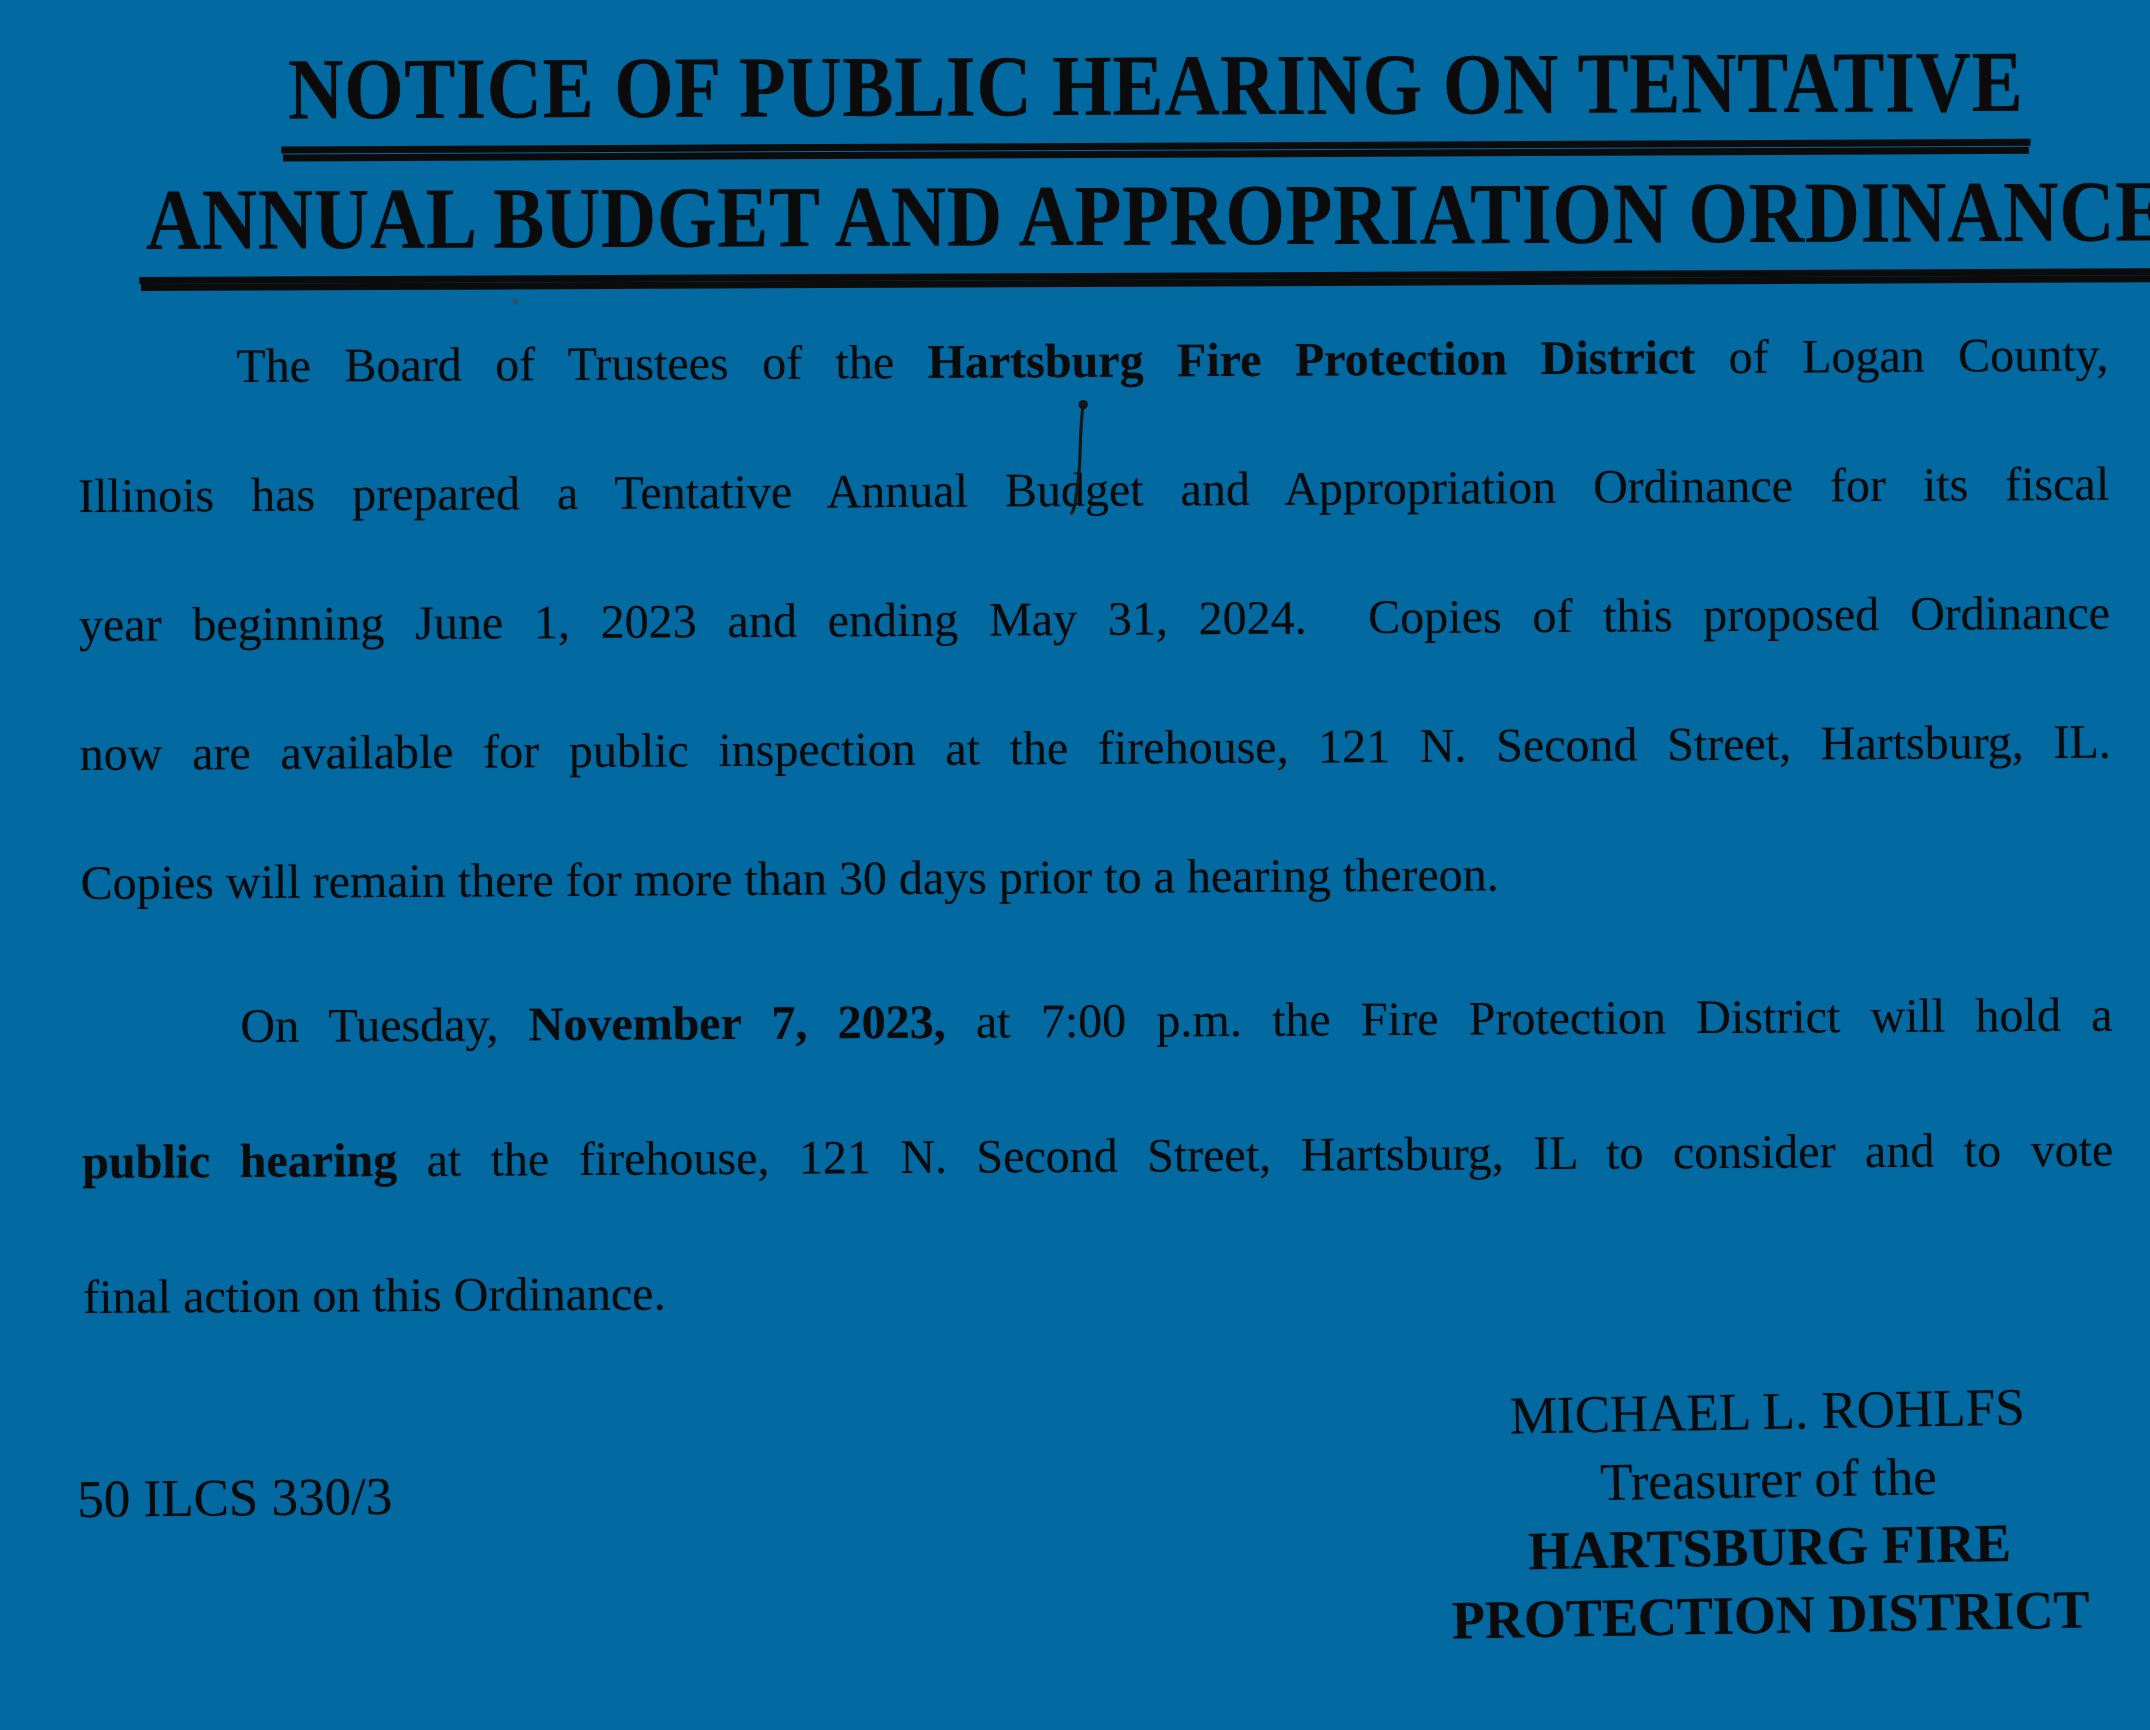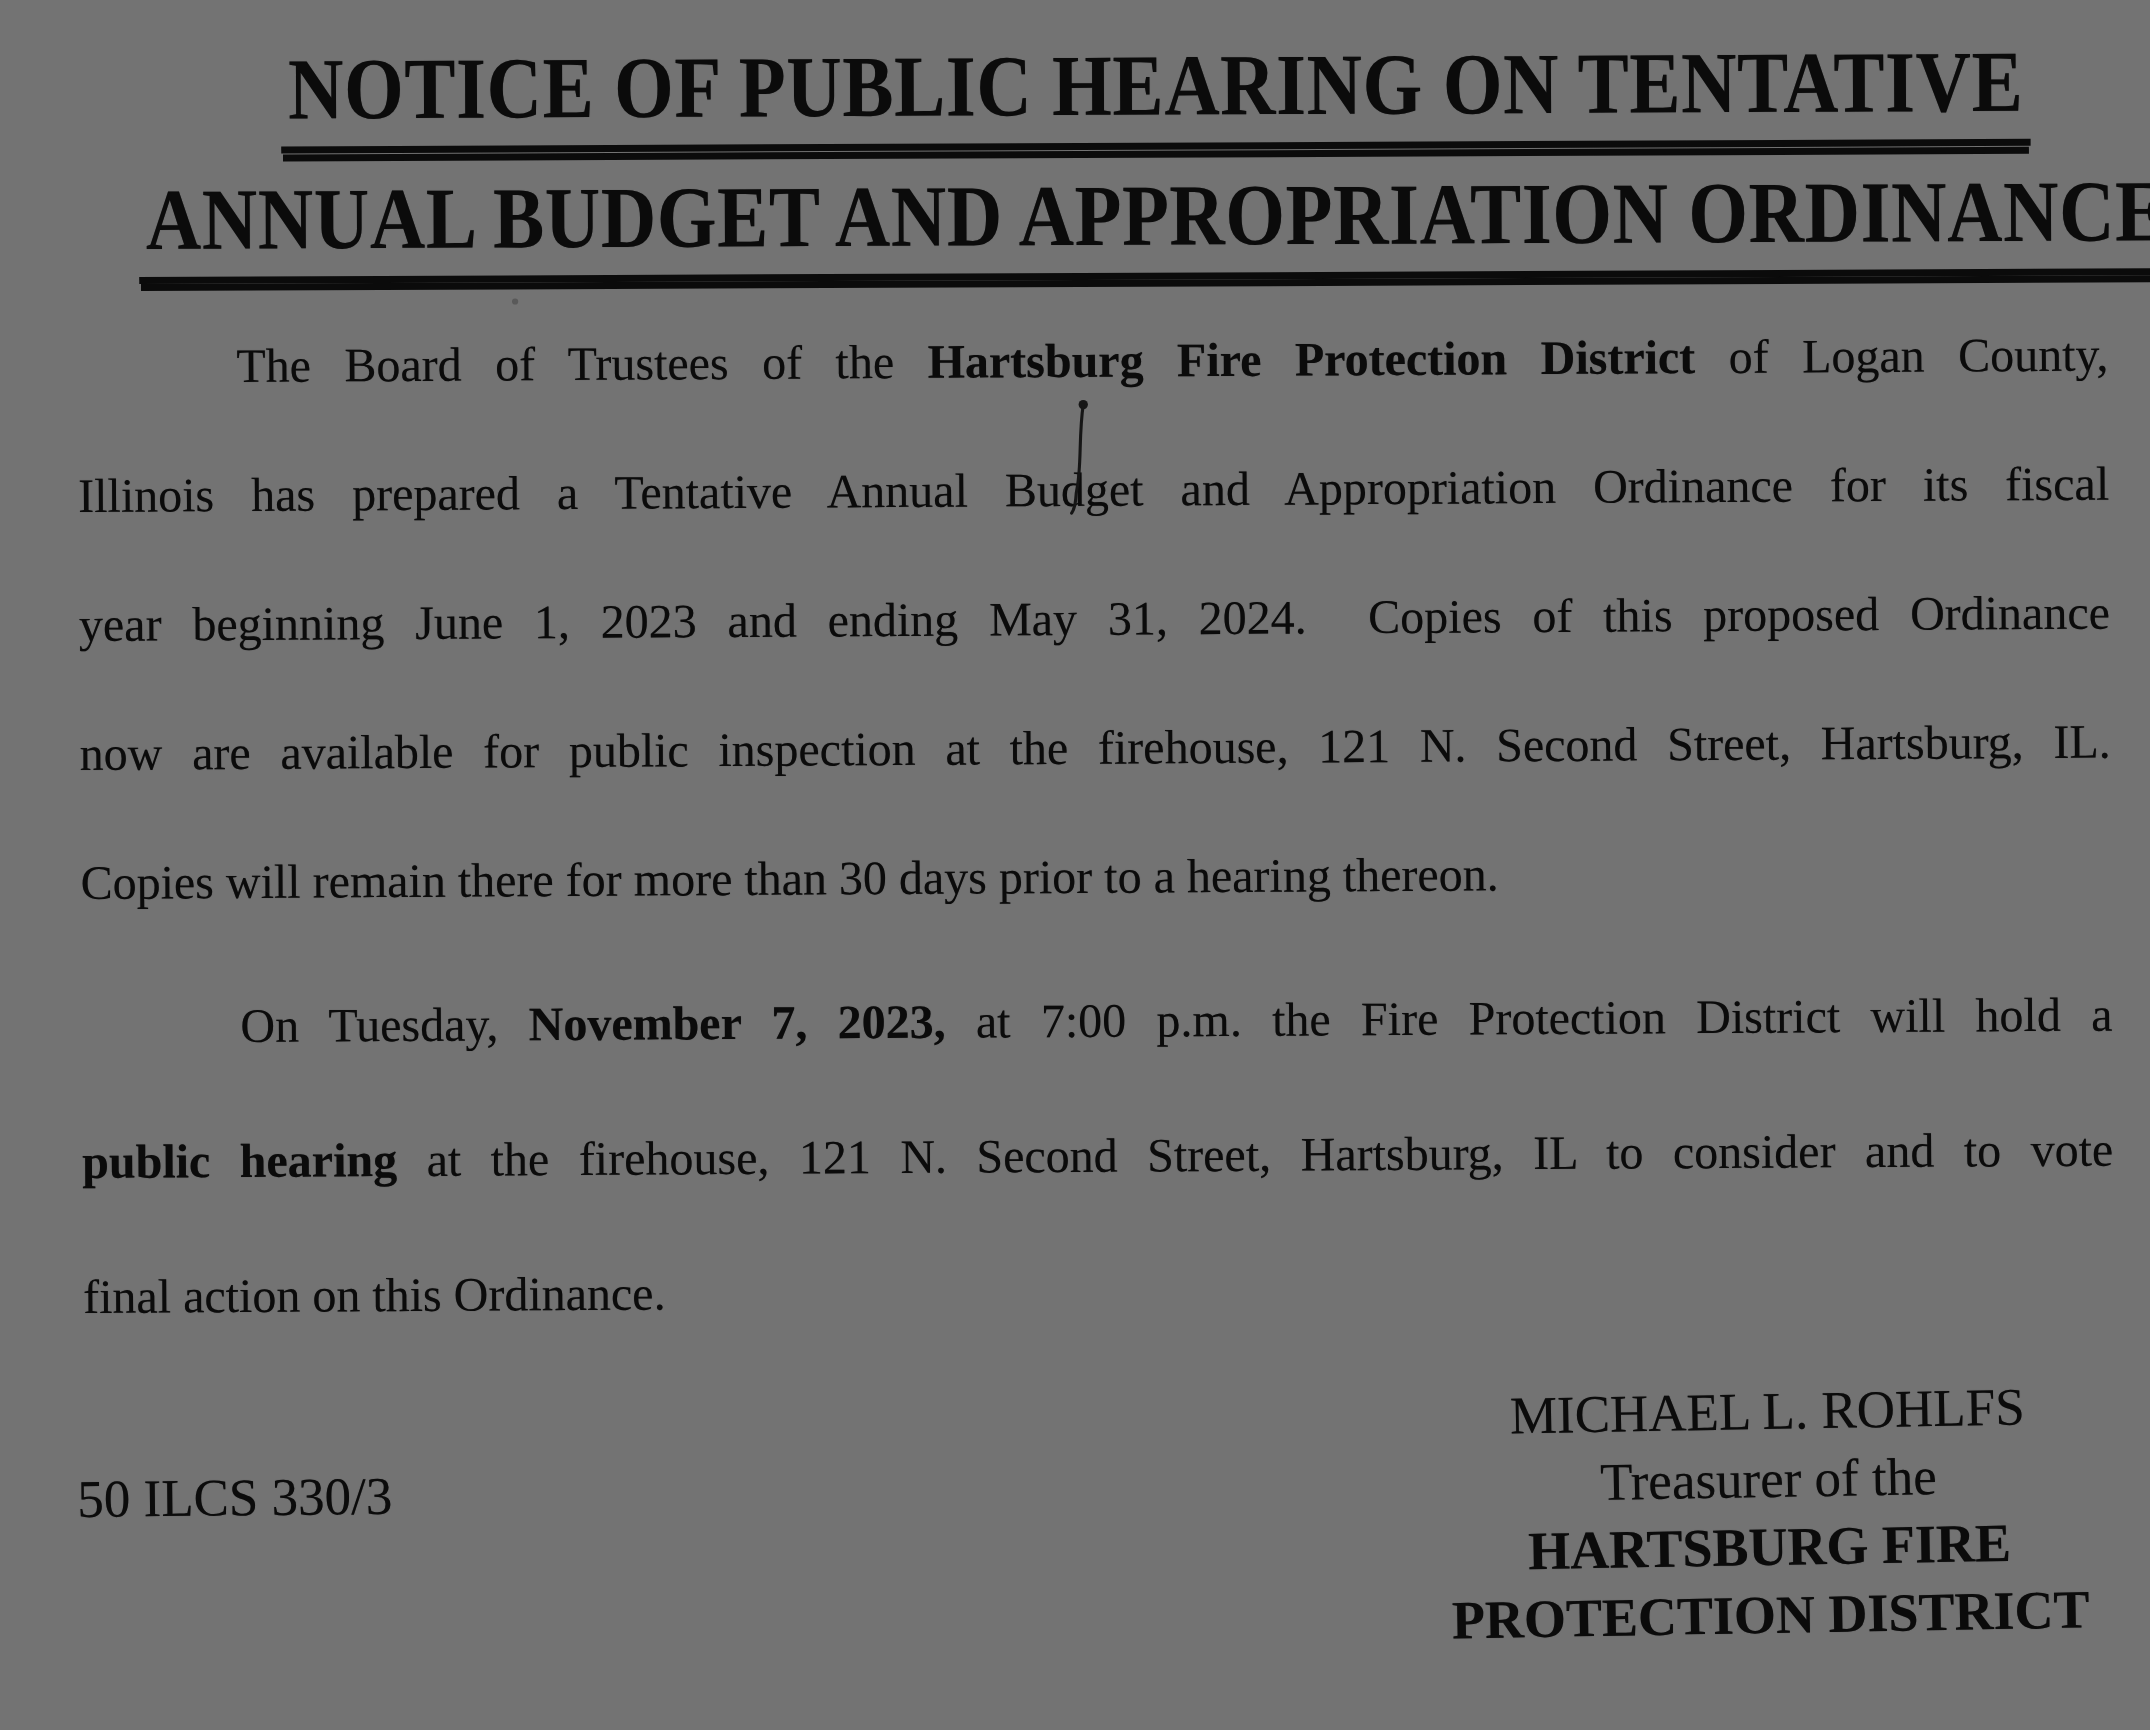--- a/index.html
+++ b/index.html
@@ -4,21 +4,21 @@
 <style>
   html, body {
     margin: 0;
     padding: 0;
     background: #ffffff;
   }
   .page {
     position: relative;
     width: 2151px;
     height: 1730px;
-    background: #737373;
+    background: #0369a1;
     color: #0b0b0b;
     font-family: "Liberation Serif", "DejaVu Serif", serif;
     overflow: hidden;
     text-shadow: 0 0 0.8px rgba(0,0,0,0.45);
   }
 
   
   .title {
     position: absolute;
     top: 36px;

